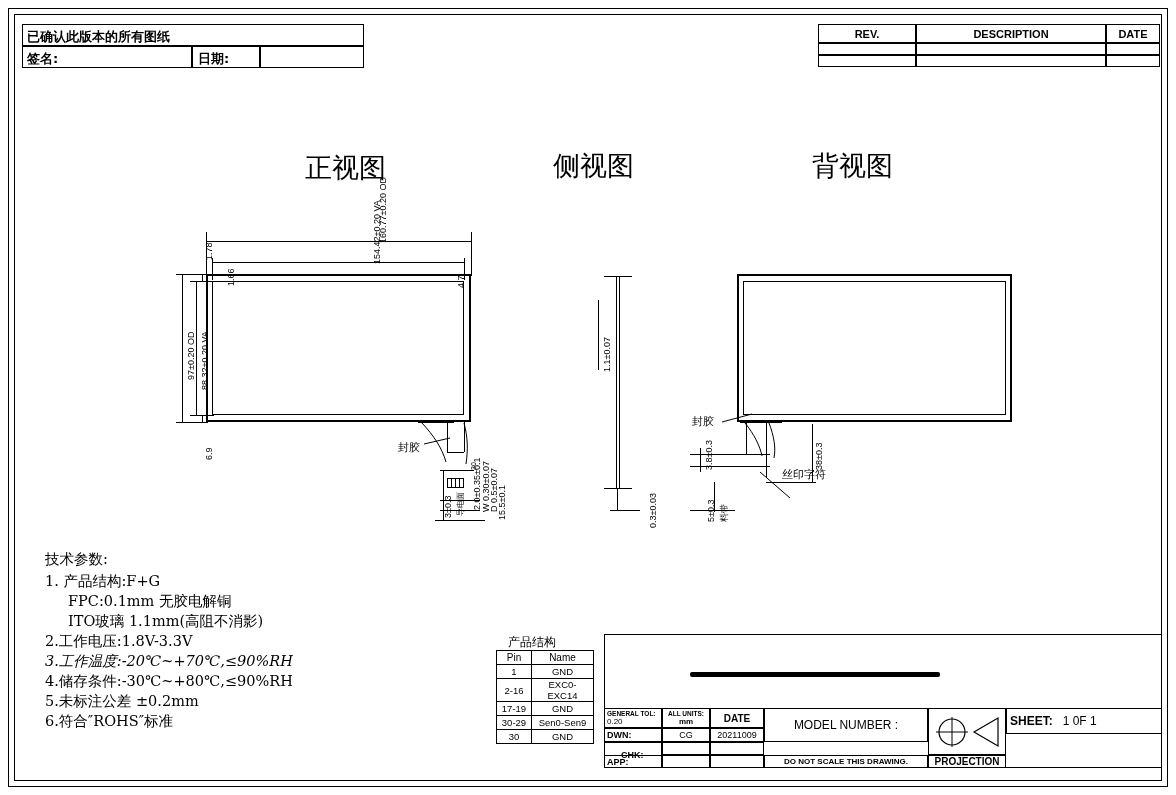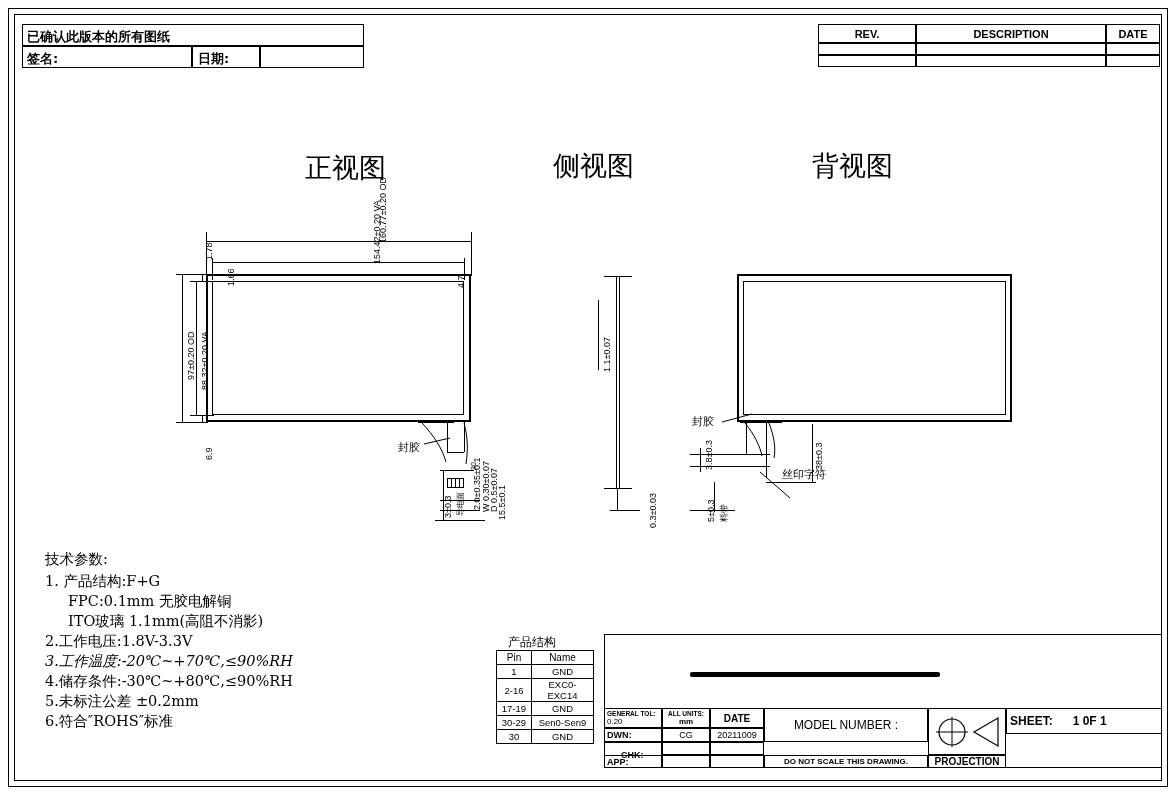--- a/index.html
+++ b/index.html
@@ -258,16 +258,16 @@
       <circle cx="20" cy="18" r="13" stroke="#000" fill="none" stroke-width="1.2"></circle>
       <line x1="4" y1="18" x2="36" y2="18" stroke="#000" stroke-width="1"></line>
       <line x1="20" y1="3" x2="20" y2="33" stroke="#000" stroke-width="1"></line>
       <polygon points="66,4 66,32 42,18" stroke="#000" fill="none" stroke-width="1.2"></polygon>
     </svg>
   </div>
   <div class="tb tbc" style="left:928px;top:755px;width:78px;height:13px;font-weight:bold;font-size:10px;">PROJECTION</div>
 
   <div class="tb" style="left:1006px;top:708px;width:156px;height:26px;padding-left:3px;font-size:12px;font-weight:bold;">
     <span>SHEET:</span>
-    <span style="margin-left:20px;font-weight:bold;">1  0F  1</span>
+    <span style="margin-left:10px;font-weight:normal;">1  0F  1</span>
   </div>
 
 </div>
 
 </body></html>

